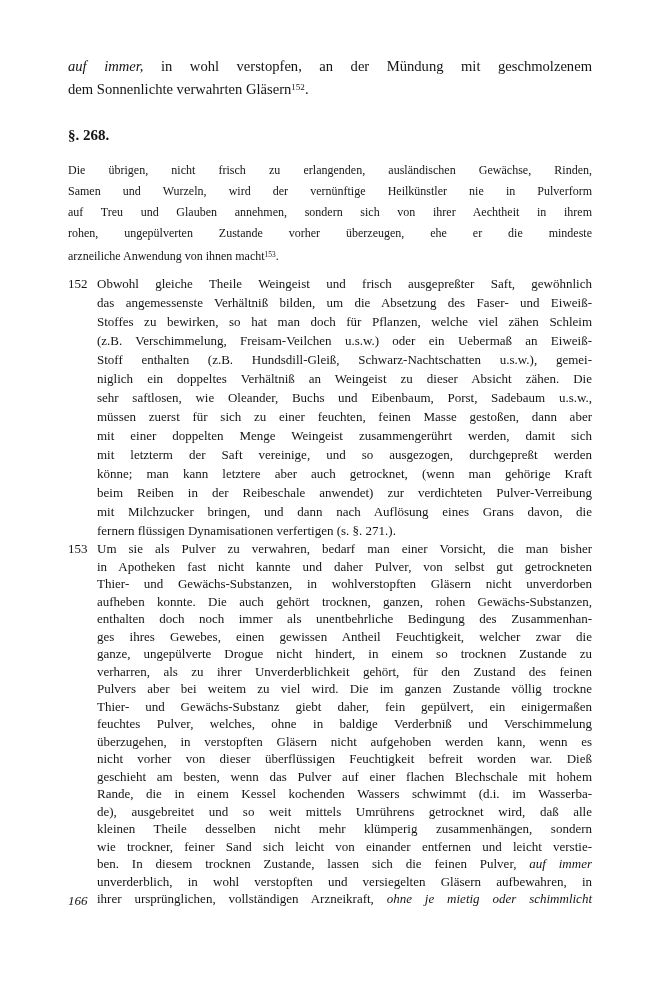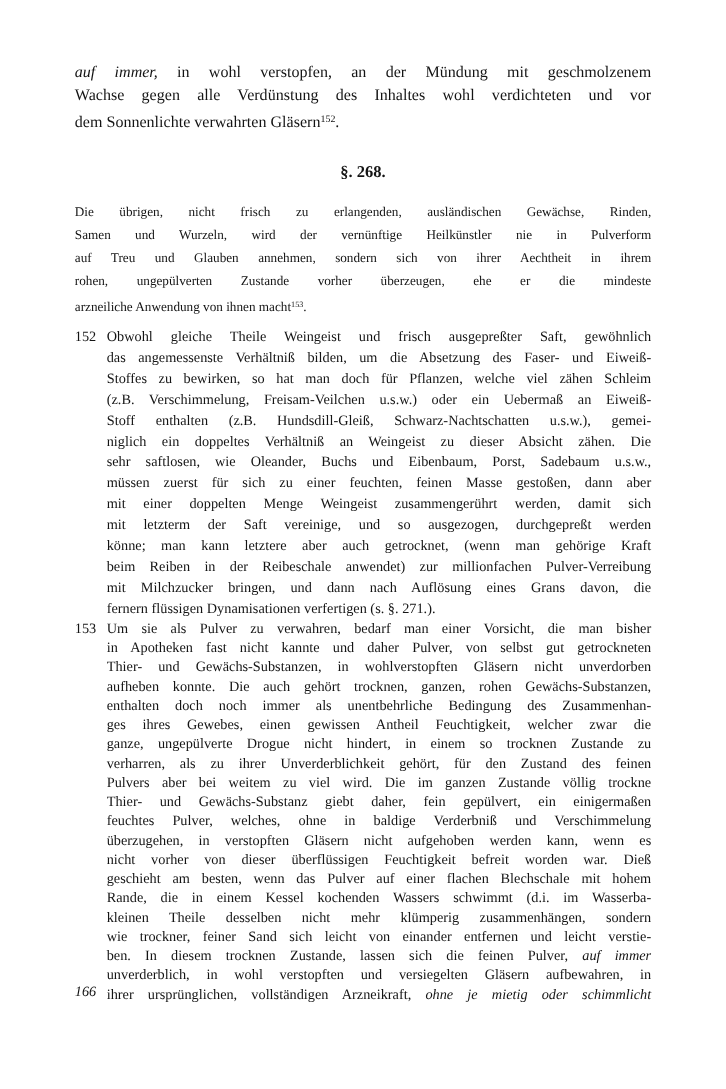--- a/index.html
+++ b/index.html
@@ -37,21 +37,21 @@
   
   .para-top {
     padding-top: 56px;
     font-size: 14.6px;
     line-height: 21px;
   }
   .section-heading {
     margin-top: 24px;
     font-size: 15px;
     font-weight: bold;
-    text-align: center;
+    text-align: left;
     line-height: 22px;
   }
   .para-main {
     margin-top: 14px;
     font-size: 12px;
     line-height: 21px;
   }
   
   .footnotes {
     margin-top: 7px;
@@ -80,21 +80,20 @@
     font-style: italic;
   }
 </style>
 </head>
 <body>
 
 <div class="page">
 
   <div class="para-top">
       <div class="line jl"><span class="it">auf immer,</span><span> in wohl verstopfen, an der Mündung mit geschmolzenem</span></div>
-      <div class="line jl"><span>Wachse gegen alle Verdünstung des Inhaltes wohl verdichteten und vor</span></div>
       <div class="line"><span>dem Sonnenlichte verwahrten Gläsern</span><span class="sup">152</span><span>.</span></div>
     </div>
 
   <div class="section-heading">§. 268.</div>
 
   <div class="para-main">
       <div class="line jl"><span>Die übrigen, nicht frisch zu erlangenden, ausländischen Gewächse, Rinden,</span></div>
       <div class="line jl"><span>Samen und Wurzeln, wird der vernünftige Heilkünstler nie in Pulverform</span></div>
       <div class="line jl"><span>auf Treu und Glauben annehmen, sondern sich von ihrer Aechtheit in ihrem</span></div>
       <div class="line jl"><span>rohen, ungepülverten Zustande vorher überzeugen, ehe er die mindeste</span></div>
@@ -110,21 +109,21 @@
           <div class="line jl"><span>das angemessenste Verhältniß bilden, um die Absetzung des Faser- und Eiweiß-</span></div>
           <div class="line jl"><span>Stoffes zu bewirken, so hat man doch für Pflanzen, welche viel zähen Schleim</span></div>
           <div class="line jl"><span>(z.B. Verschimmelung, Freisam-Veilchen u.s.w.) oder ein Uebermaß an Eiweiß-</span></div>
           <div class="line jl"><span>Stoff enthalten (z.B. Hundsdill-Gleiß, Schwarz-Nachtschatten u.s.w.), gemei-</span></div>
           <div class="line jl"><span>niglich ein doppeltes Verhältniß an Weingeist zu dieser Absicht zähen. Die</span></div>
           <div class="line jl"><span>sehr saftlosen, wie Oleander, Buchs und Eibenbaum, Porst, Sadebaum u.s.w.,</span></div>
           <div class="line jl"><span>müssen zuerst für sich zu einer feuchten, feinen Masse gestoßen, dann aber</span></div>
           <div class="line jl"><span>mit einer doppelten Menge Weingeist zusammengerührt werden, damit sich</span></div>
           <div class="line jl"><span>mit letzterm der Saft vereinige, und so ausgezogen, durchgepreßt werden</span></div>
           <div class="line jl"><span>könne; man kann letztere aber auch getrocknet, (wenn man gehörige Kraft</span></div>
-          <div class="line jl"><span>beim Reiben in der Reibeschale anwendet) zur millionfachen Pulver-Verreibung</span></div>
+          <div class="line jl"><span>beim Reiben in der Reibeschale anwendet) zur verdichteten Pulver-Verreibung</span></div>
           <div class="line jl"><span>mit Milchzucker bringen, und dann nach Auflösung eines Grans davon, die</span></div>
           <div class="line"><span>fernern flüssigen Dynamisationen verfertigen (s. §. 271.).</span></div>
         </div>
     </div>
 
     <div class="footnote fn-153">
       <div class="fn-num">153</div>
       <div class="fn-body">
           <div class="line jl"><span>Um sie als Pulver zu verwahren, bedarf man einer Vorsicht, die man bisher</span></div>
           <div class="line jl"><span>in Apotheken fast nicht kannte und daher Pulver, von selbst gut getrockneten</span></div>
@@ -134,20 +133,21 @@
           <div class="line jl"><span>ges ihres Gewebes, einen gewissen Antheil Feuchtigkeit, welcher zwar die</span></div>
           <div class="line jl"><span>ganze, ungepülverte Drogue nicht hindert, in einem so trocknen Zustande zu</span></div>
           <div class="line jl"><span>verharren, als zu ihrer Unverderblichkeit gehört, für den Zustand des feinen</span></div>
           <div class="line jl"><span>Pulvers aber bei weitem zu viel wird. Die im ganzen Zustande völlig trockne</span></div>
           <div class="line jl"><span>Thier- und Gewächs-Substanz giebt daher, fein gepülvert, ein einigermaßen</span></div>
           <div class="line jl"><span>feuchtes Pulver, welches, ohne in baldige Verderbniß und Verschimmelung</span></div>
           <div class="line jl"><span>überzugehen, in verstopften Gläsern nicht aufgehoben werden kann, wenn es</span></div>
           <div class="line jl"><span>nicht vorher von dieser überflüssigen Feuchtigkeit befreit worden war. Dieß</span></div>
           <div class="line jl"><span>geschieht am besten, wenn das Pulver auf einer flachen Blechschale mit hohem</span></div>
           <div class="line jl"><span>Rande, die in einem Kessel kochenden Wassers schwimmt (d.i. im Wasserba-</span></div>
+          <div class="line jl"><span>de), ausgebreitet und so weit mittels Umrührens getrocknet wird, daß alle</span></div>
           <div class="line jl"><span>kleinen Theile desselben nicht mehr klümperig zusammenhängen, sondern</span></div>
           <div class="line jl"><span>wie trockner, feiner Sand sich leicht von einander entfernen und leicht verstie-</span></div>
           <div class="line jl"><span>ben. In diesem trocknen Zustande, lassen sich die feinen Pulver, </span><span class="it">auf immer</span></div>
           <div class="line jl"><span>unverderblich, in wohl verstopften und versiegelten Gläsern aufbewahren, in</span></div>
           <div class="line jl"><span>ihrer ursprünglichen, vollständigen Arzneikraft, </span><span class="it">ohne je mietig oder schimmlicht</span></div>
         </div>
     </div>
 
   </div>
 

